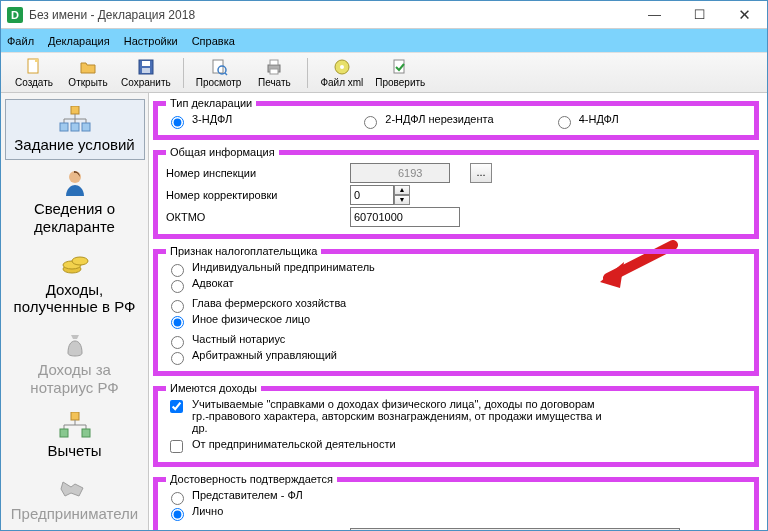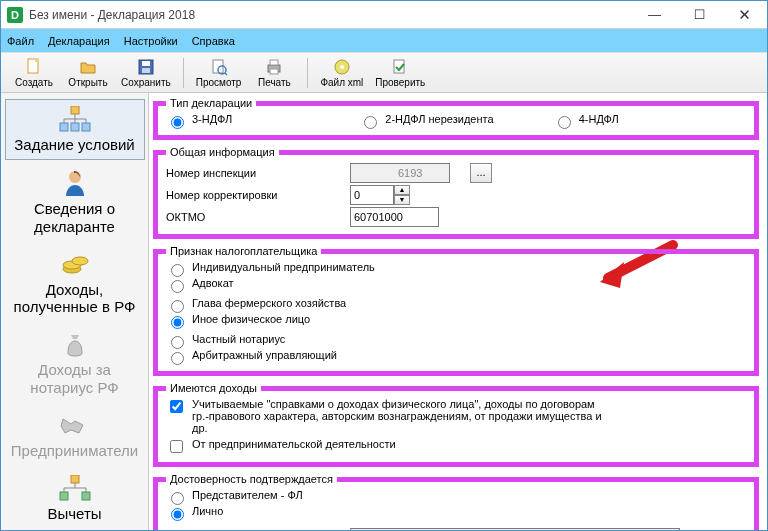--- a/index.html
+++ b/index.html
@@ -291,42 +291,42 @@
     </div>
     <div class="side-item disabled">
       <div class="side-ico">
         <svg width="26" height="26" viewBox="0 0 26 26">
             <path d="M9 4h8l-2 4h-4z" fill="#c2c2c2"></path>
             <path d="M6 22c0-8 3-12 7-12s7 4 7 12c0 2-3 3-7 3s-7-1-7-3z" fill="#c9c9c9" stroke="#9e9e9e"></path>
           </svg>
       </div>
       <div class="side-lbl">Доходы за нотариус РФ</div>
     </div>
-    <div class="side-item disabled">
-      <div class="side-ico">
-        <svg width="32" height="24" viewBox="0 0 32 24">
-            <path d="M4 6l8 5 4-3 8 4-4 8-8-3-6 3-4-7z" fill="#c9c9c9" stroke="#9e9e9e"></path>
-          </svg>
-      </div>
-      <div class="side-lbl">Предприниматели</div>
-    </div>
     <div class="side-item">
       <div class="side-ico">
         <svg width="34" height="26" viewBox="0 0 34 26">
             <rect x="13" y="0" width="8" height="8" fill="#f3c257" stroke="#b8892f"></rect>
             <line x1="17" y1="8" x2="17" y2="13" stroke="#888"></line>
             <line x1="6" y1="13" x2="28" y2="13" stroke="#888"></line>
             <line x1="6" y1="13" x2="6" y2="17" stroke="#888"></line>
             <line x1="28" y1="13" x2="28" y2="17" stroke="#888"></line>
             <rect x="2" y="17" width="8" height="8" fill="#88c78f" stroke="#4f9457"></rect>
             <rect x="24" y="17" width="8" height="8" fill="#88c78f" stroke="#4f9457"></rect>
           </svg>
       </div>
       <div class="side-lbl">Вычеты</div>
     </div>
+    <div class="side-item disabled">
+      <div class="side-ico">
+        <svg width="32" height="24" viewBox="0 0 32 24">
+            <path d="M4 6l8 5 4-3 8 4-4 8-8-3-6 3-4-7z" fill="#c9c9c9" stroke="#9e9e9e"></path>
+          </svg>
+      </div>
+      <div class="side-lbl">Предприниматели</div>
+    </div>
   </div>
 
   <div class="form-panel">
 
     <fieldset>
       <legend>Тип декларации</legend>
       <div class="radio-3col">
         <div class="radio-col">
             <input type="radio" name="dtype" checked="" style="">
             <span>3-НДФЛ</span>
@@ -354,21 +354,21 @@
         <div class="num-spin">
           <input type="text" value="0" style="">
           <div class="spin-btns">
             <div>▲</div>
             <div>▼</div>
           </div>
         </div>
       </div>
       <div class="row">
         <div class="label-col">ОКТМО</div>
-        <input type="text" style="width: 89px;" value="60701000">
+        <input type="text" style="width: 110px;" value="60701000">
       </div>
 
       <svg class="arrow" width="80" height="50" viewBox="0 0 80 50">
         <path d="M75 5 L10 38" stroke="#d81e1e" stroke-width="10" stroke-linecap="round"></path>
         <path d="M2 42 L26 22 L22 48 Z" fill="#d81e1e"></path>
       </svg>
     </fieldset>
 
     <fieldset>
       <legend>Признак налогоплательщика</legend>

